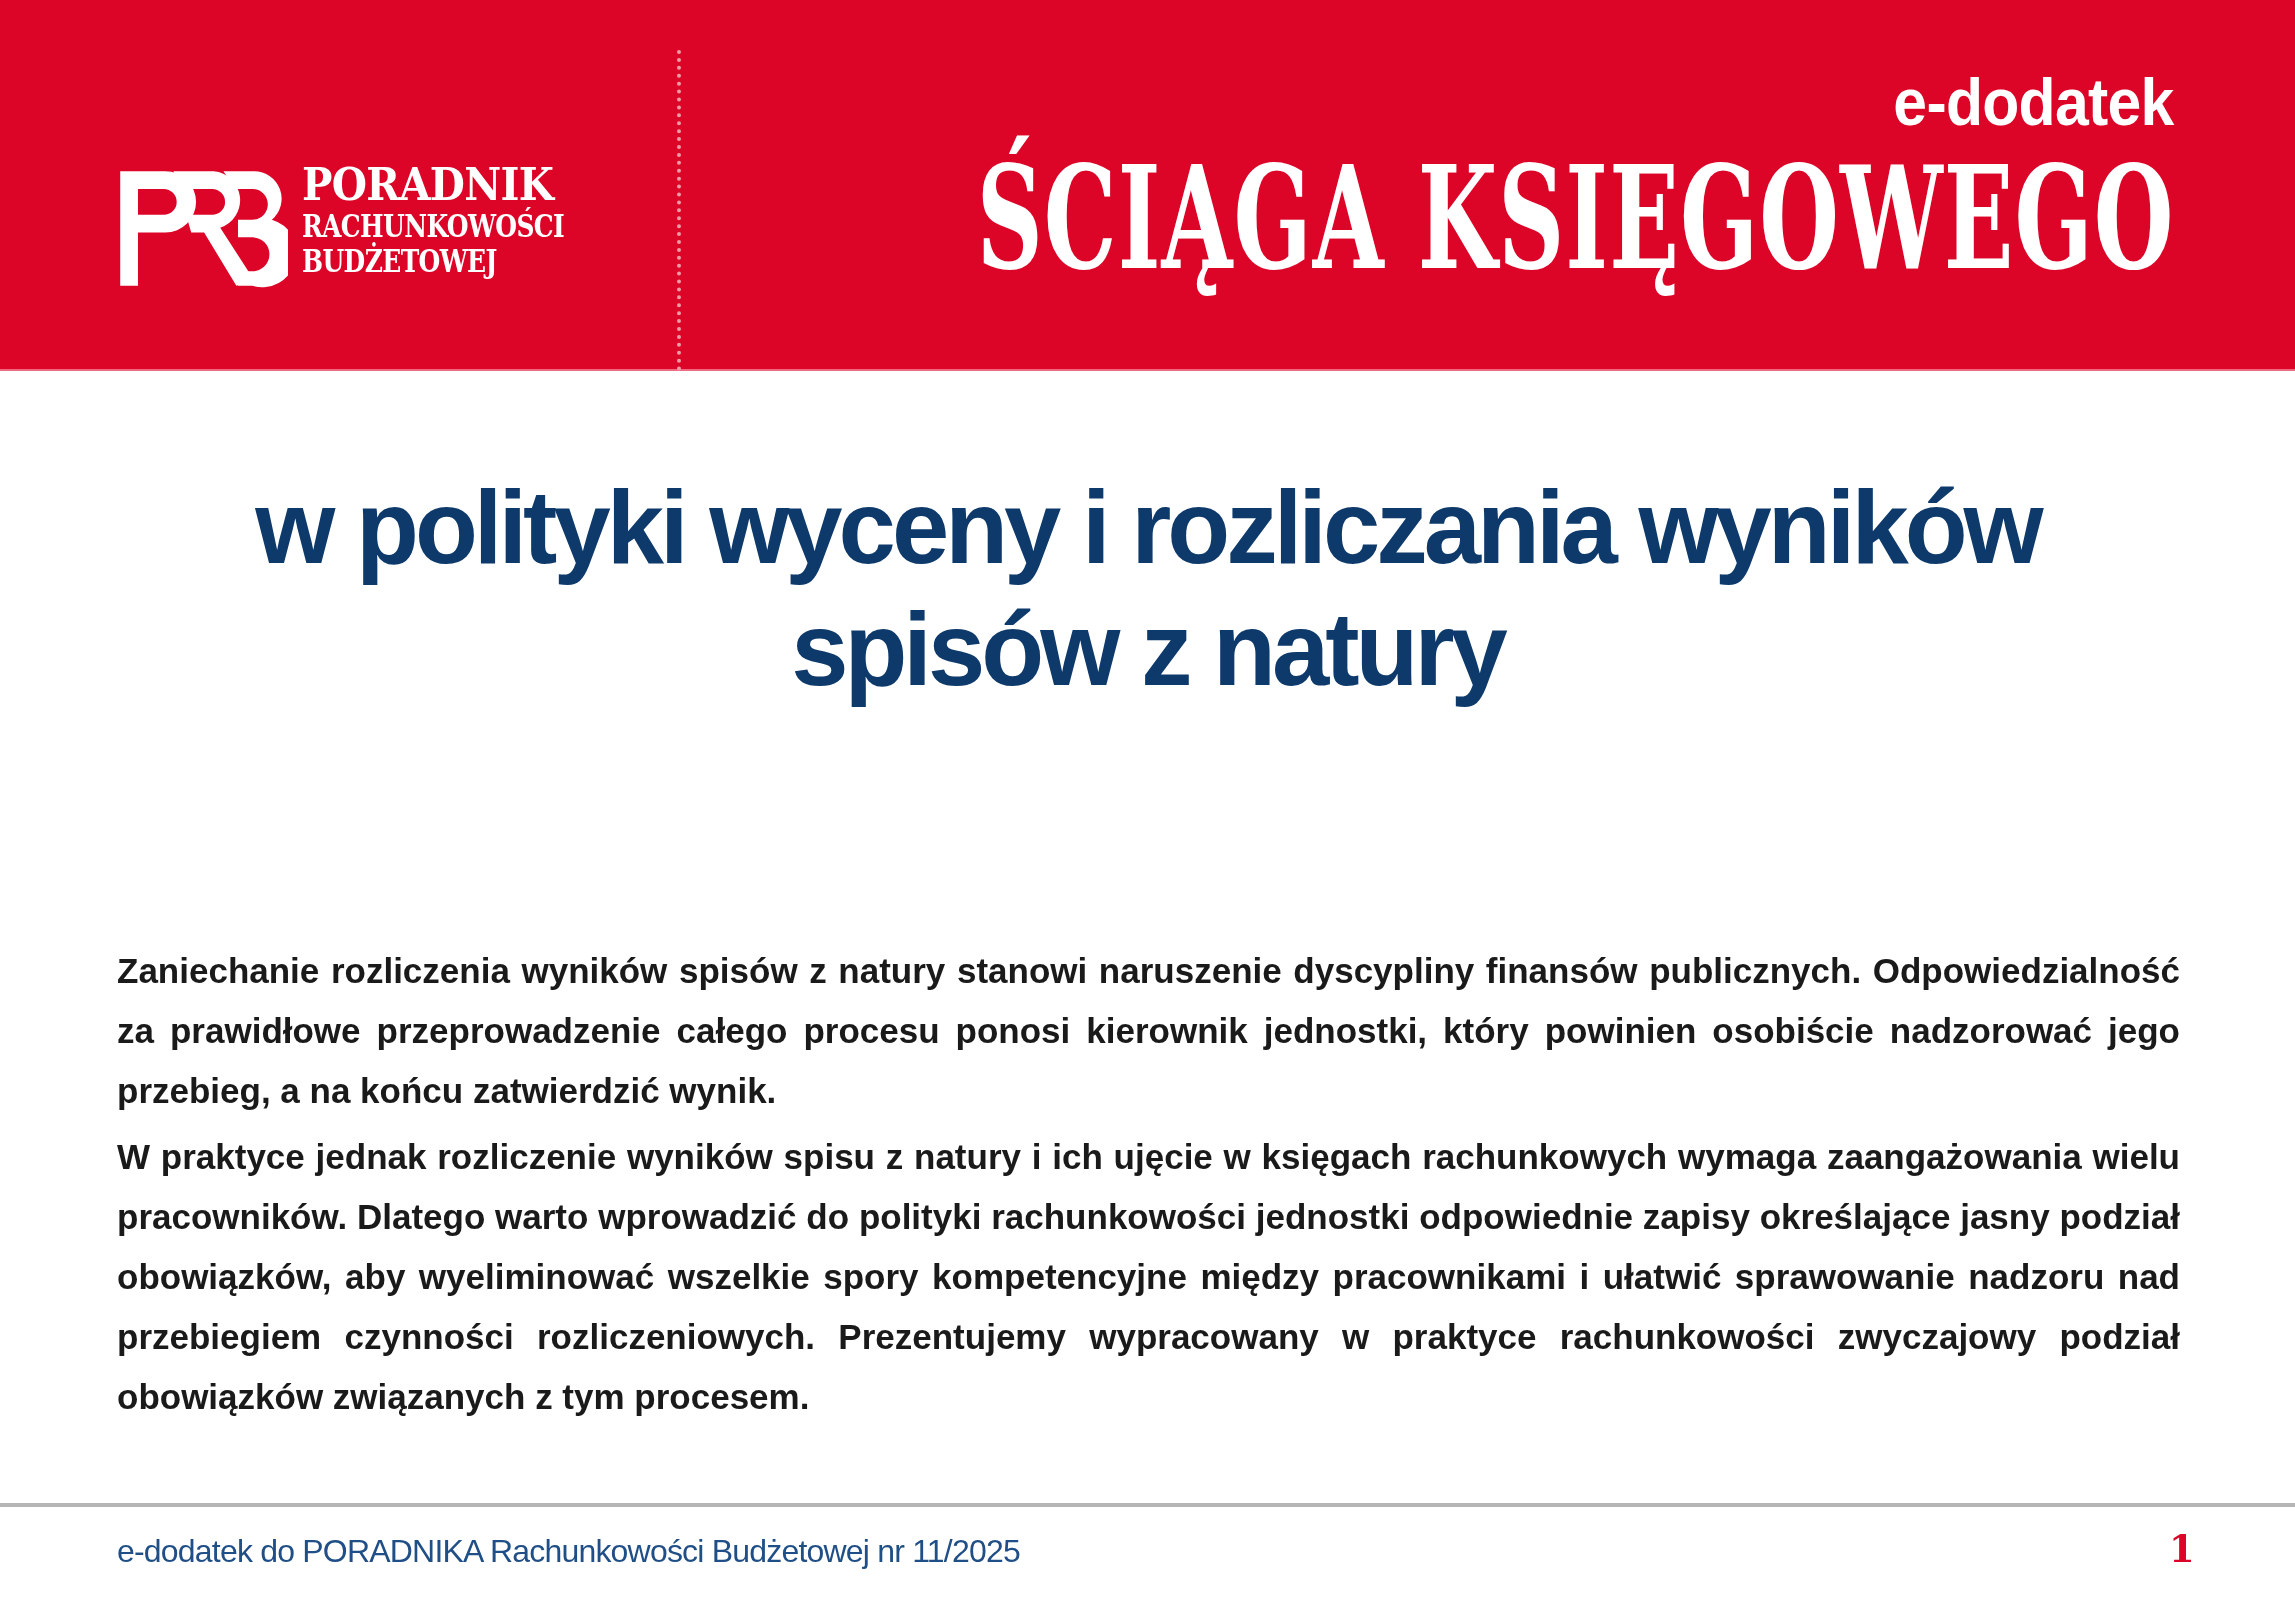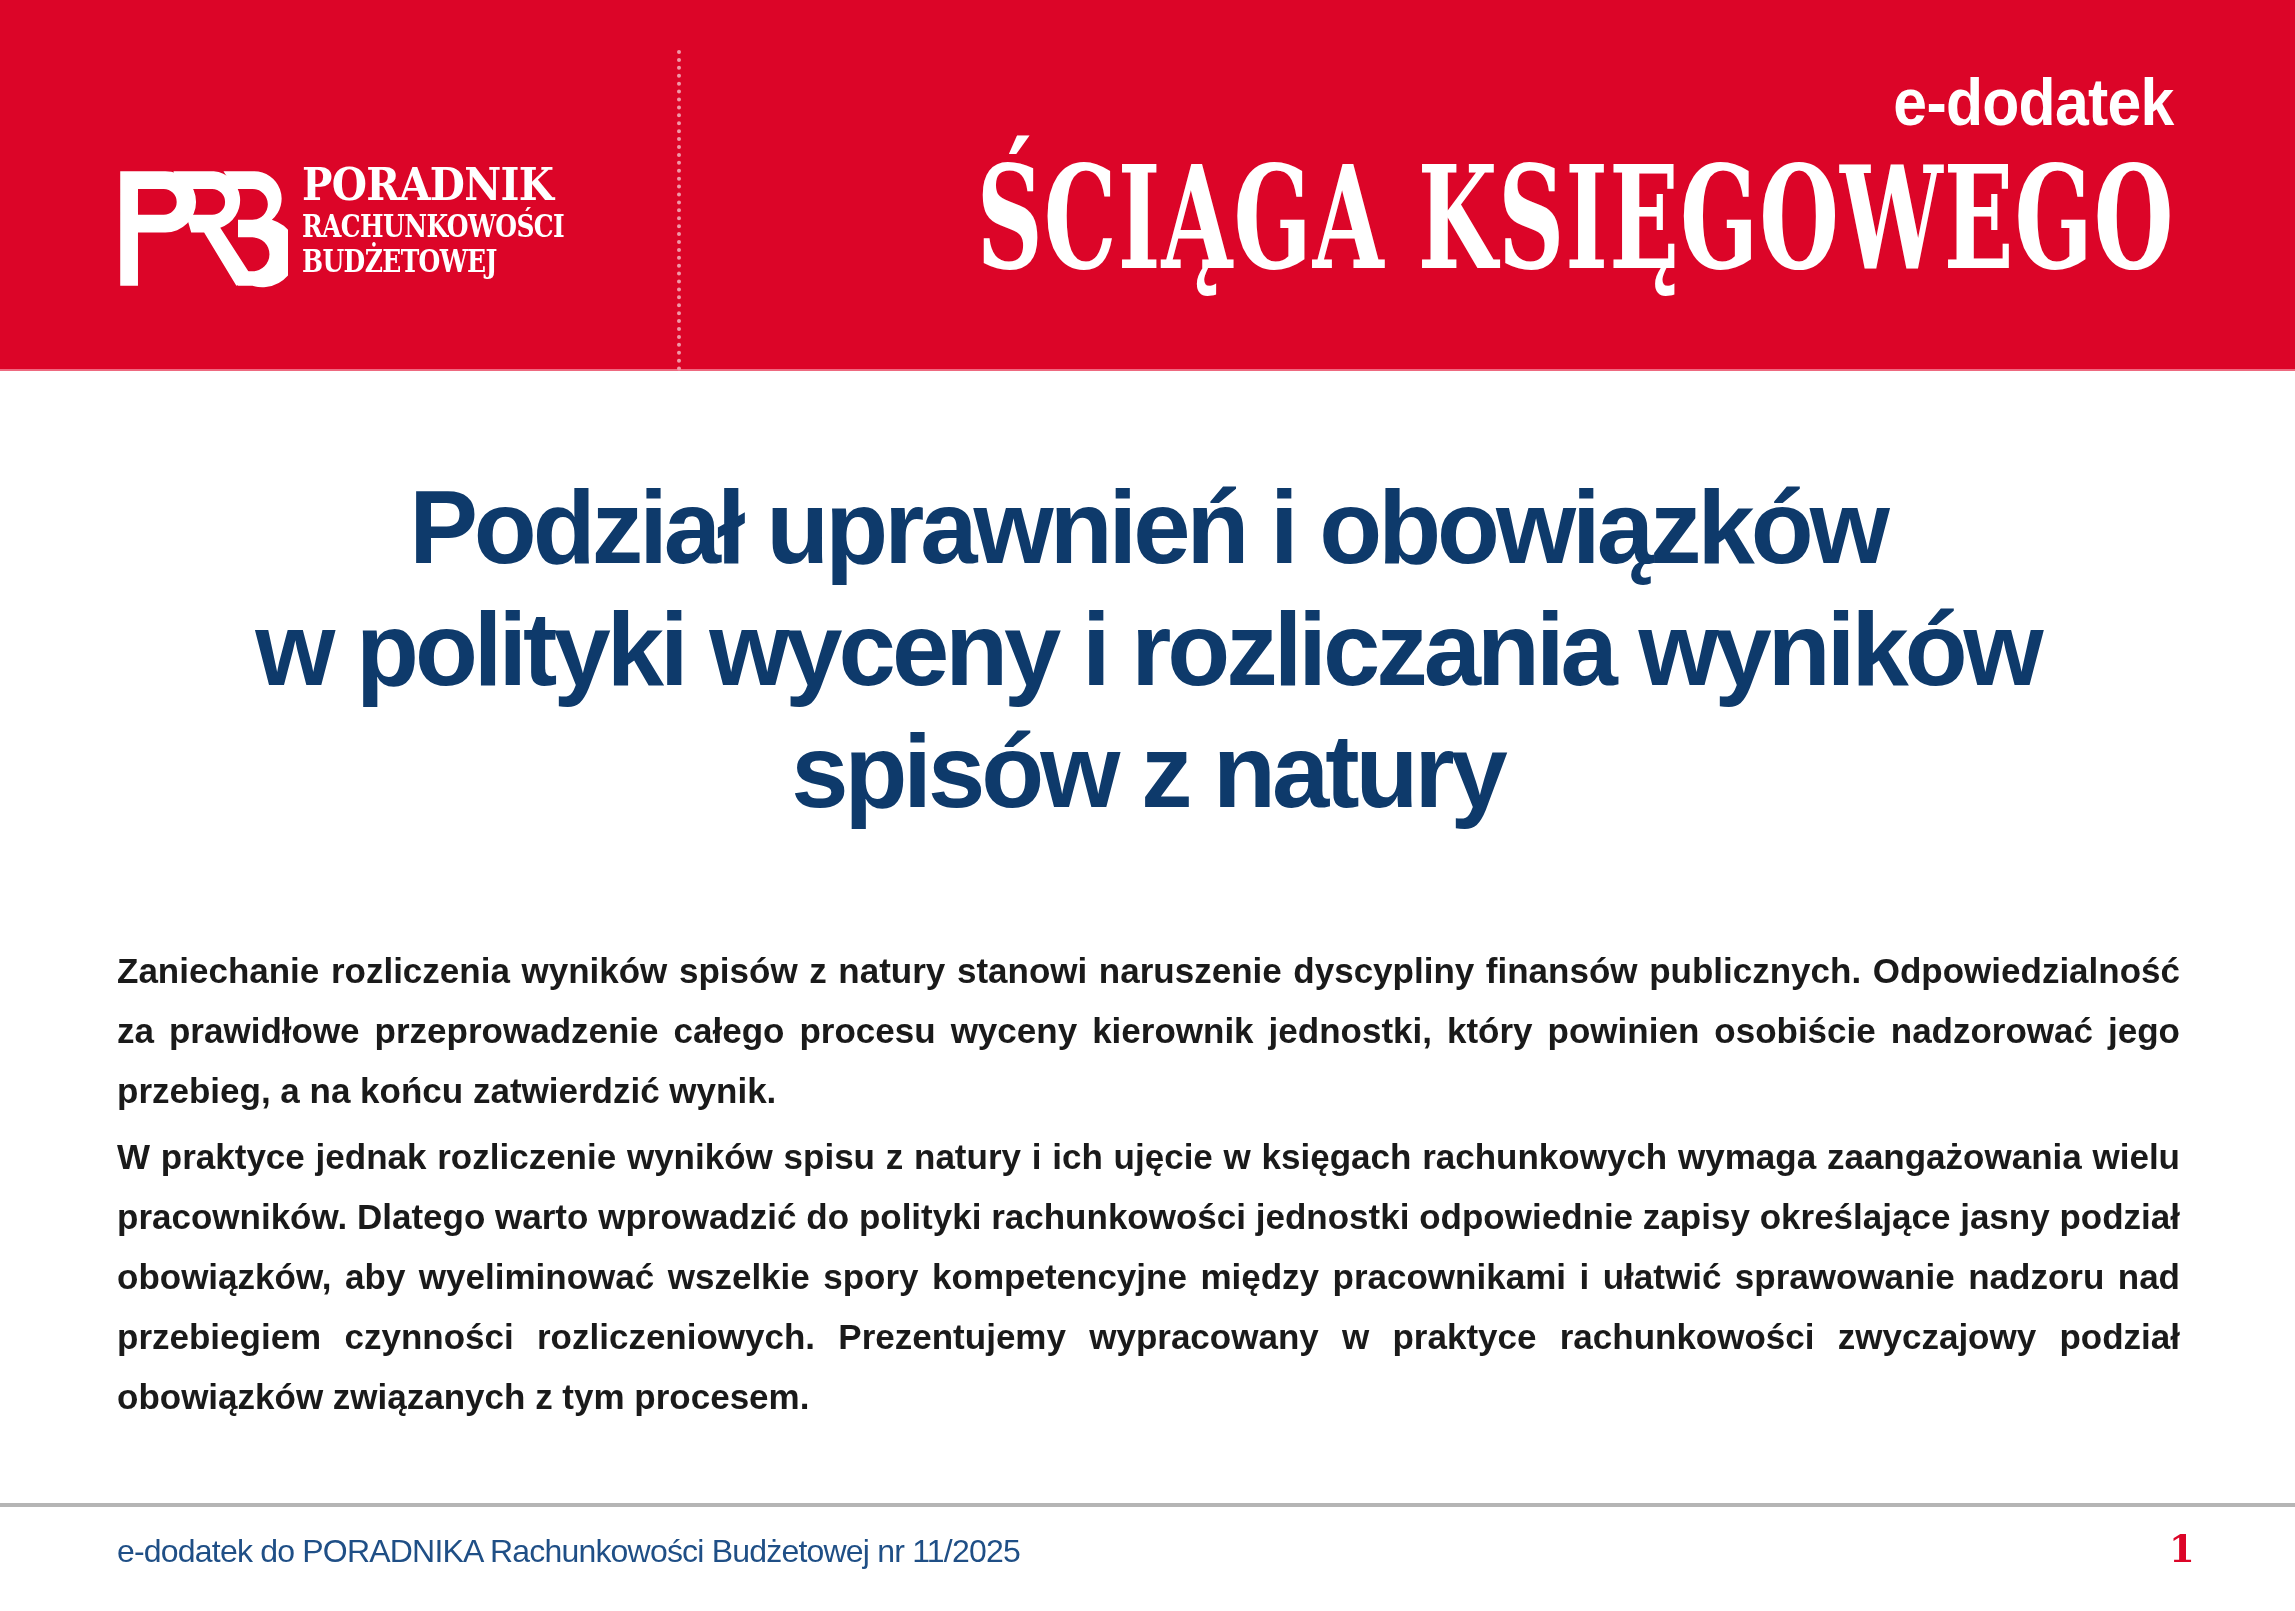--- a/index.html
+++ b/index.html
@@ -88,26 +88,25 @@
     <span class="l1">PORADNIK</span>
     <span class="l2">RACHUNKOWOŚCI</span>
     <span class="l3">BUDŻETOWEJ</span>
   </div>
   <div class="sep"></div>
   <div class="edodatek">e-dodatek</div>
   <div class="brand-title">ŚCIĄGA KSIĘGOWEGO</div>
 </div>
 
 <h1 class="main-title" style="margin:0;">
-  <span>Podział uprawnień i obowiązków</span>
   <span>w polityki wyceny i rozliczania wyników</span>
   <span>spisów z natury</span>
 </h1>
 
 <div class="body-text">
-  <p>Zaniechanie rozliczenia wyników spisów z natury stanowi naruszenie dyscypliny finansów publicznych. Odpowiedzialność za prawidłowe przeprowadzenie całego procesu wyceny kierownik jednostki, który powinien osobiście nadzorować jego przebieg, a na końcu zatwierdzić wynik.</p>
+  <p>Zaniechanie rozliczenia wyników spisów z natury stanowi naruszenie dyscypliny finansów publicznych. Odpowiedzialność za prawidłowe przeprowadzenie całego procesu ponosi kierownik jednostki, który powinien osobiście nadzorować jego przebieg, a na końcu zatwierdzić wynik.</p>
   <p>W praktyce jednak rozliczenie wyników spisu z natury i ich ujęcie w księgach rachunkowych wymaga zaangażowania wielu pracowników. Dlatego warto wprowadzić do polityki rachunkowości jednostki odpowiednie zapisy określające jasny podział obowiązków, aby wyeliminować wszelkie spory kompetencyjne między pracownikami i ułatwić sprawowanie nadzoru nad przebiegiem czynności rozliczeniowych. Prezentujemy wypracowany w praktyce rachunkowości zwyczajowy podział obowiązków związanych z tym procesem.</p>
 </div>
 
 <div class="rule"></div>
 <div class="footer-left">e-dodatek do PORADNIKA Rachunkowości Budżetowej nr 11/2025</div>
 <div class="page-num">1</div>
 
 
 </body></html>

